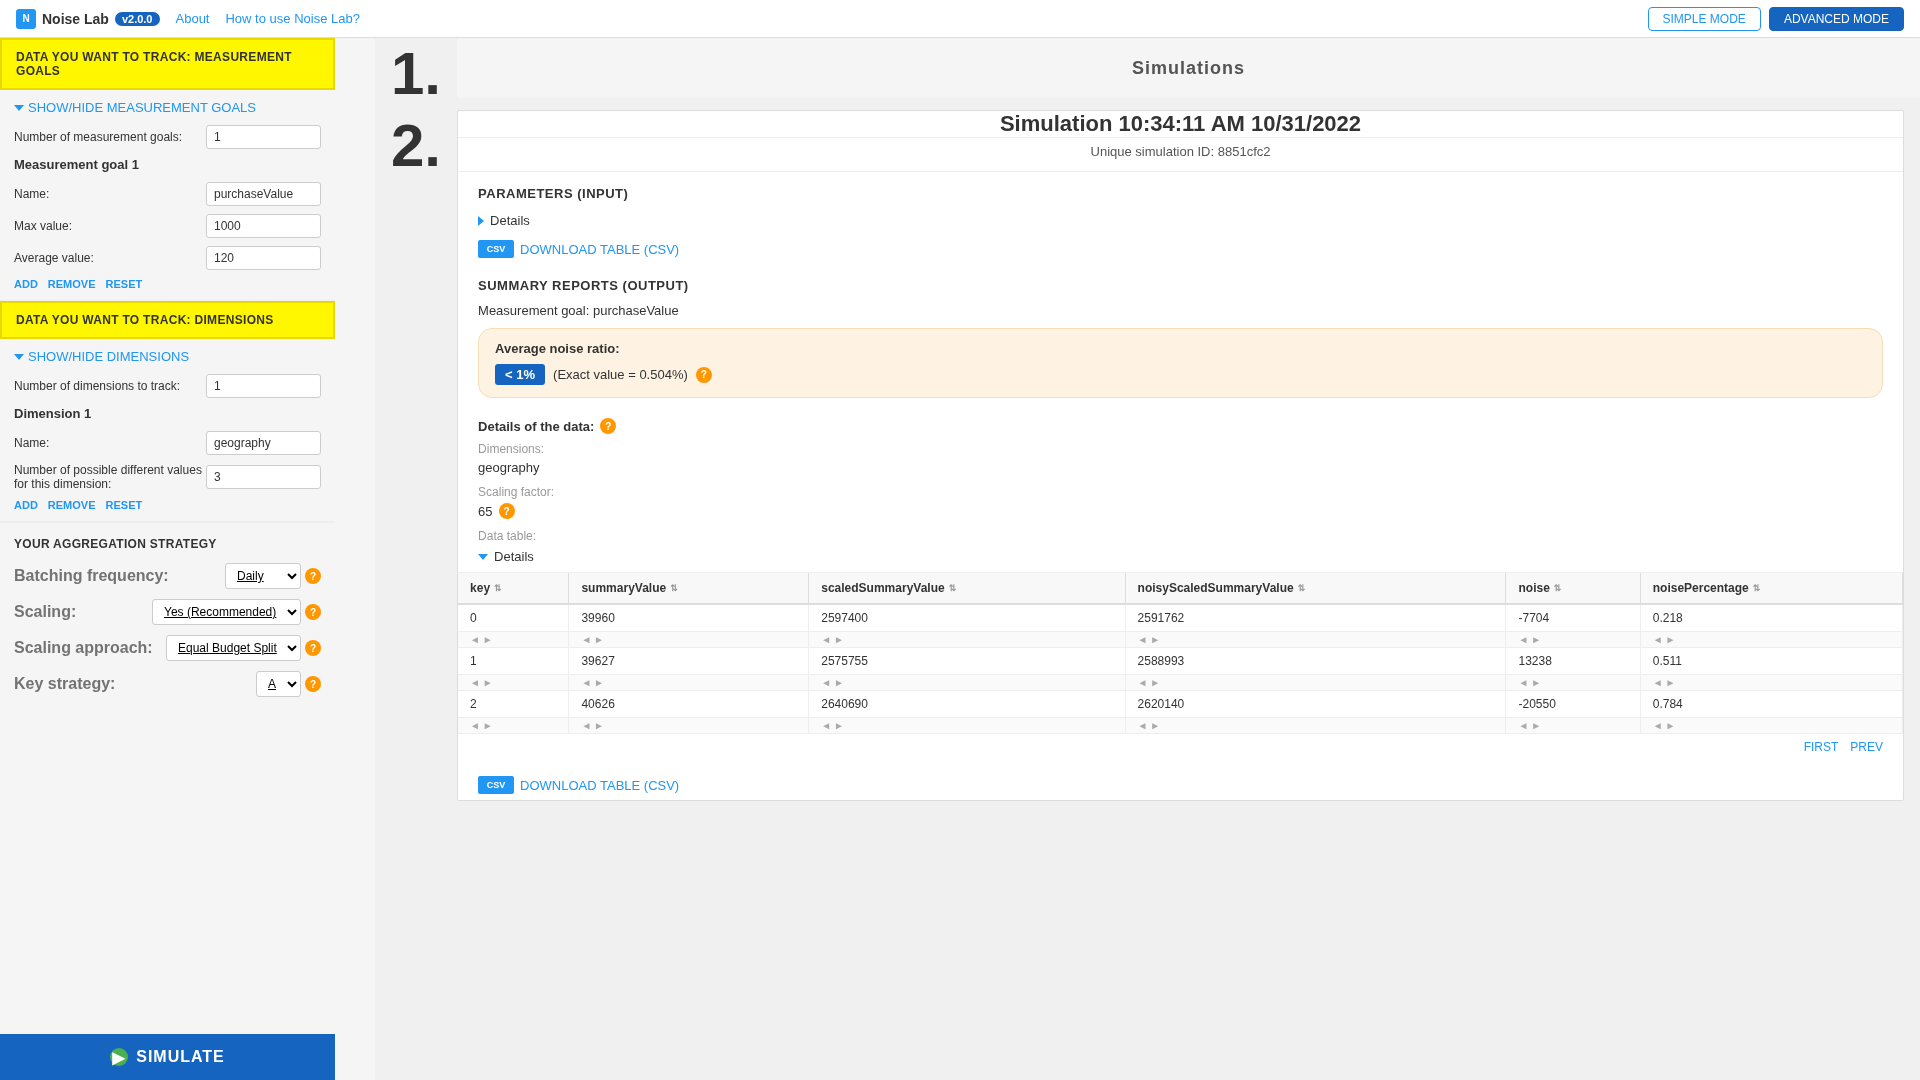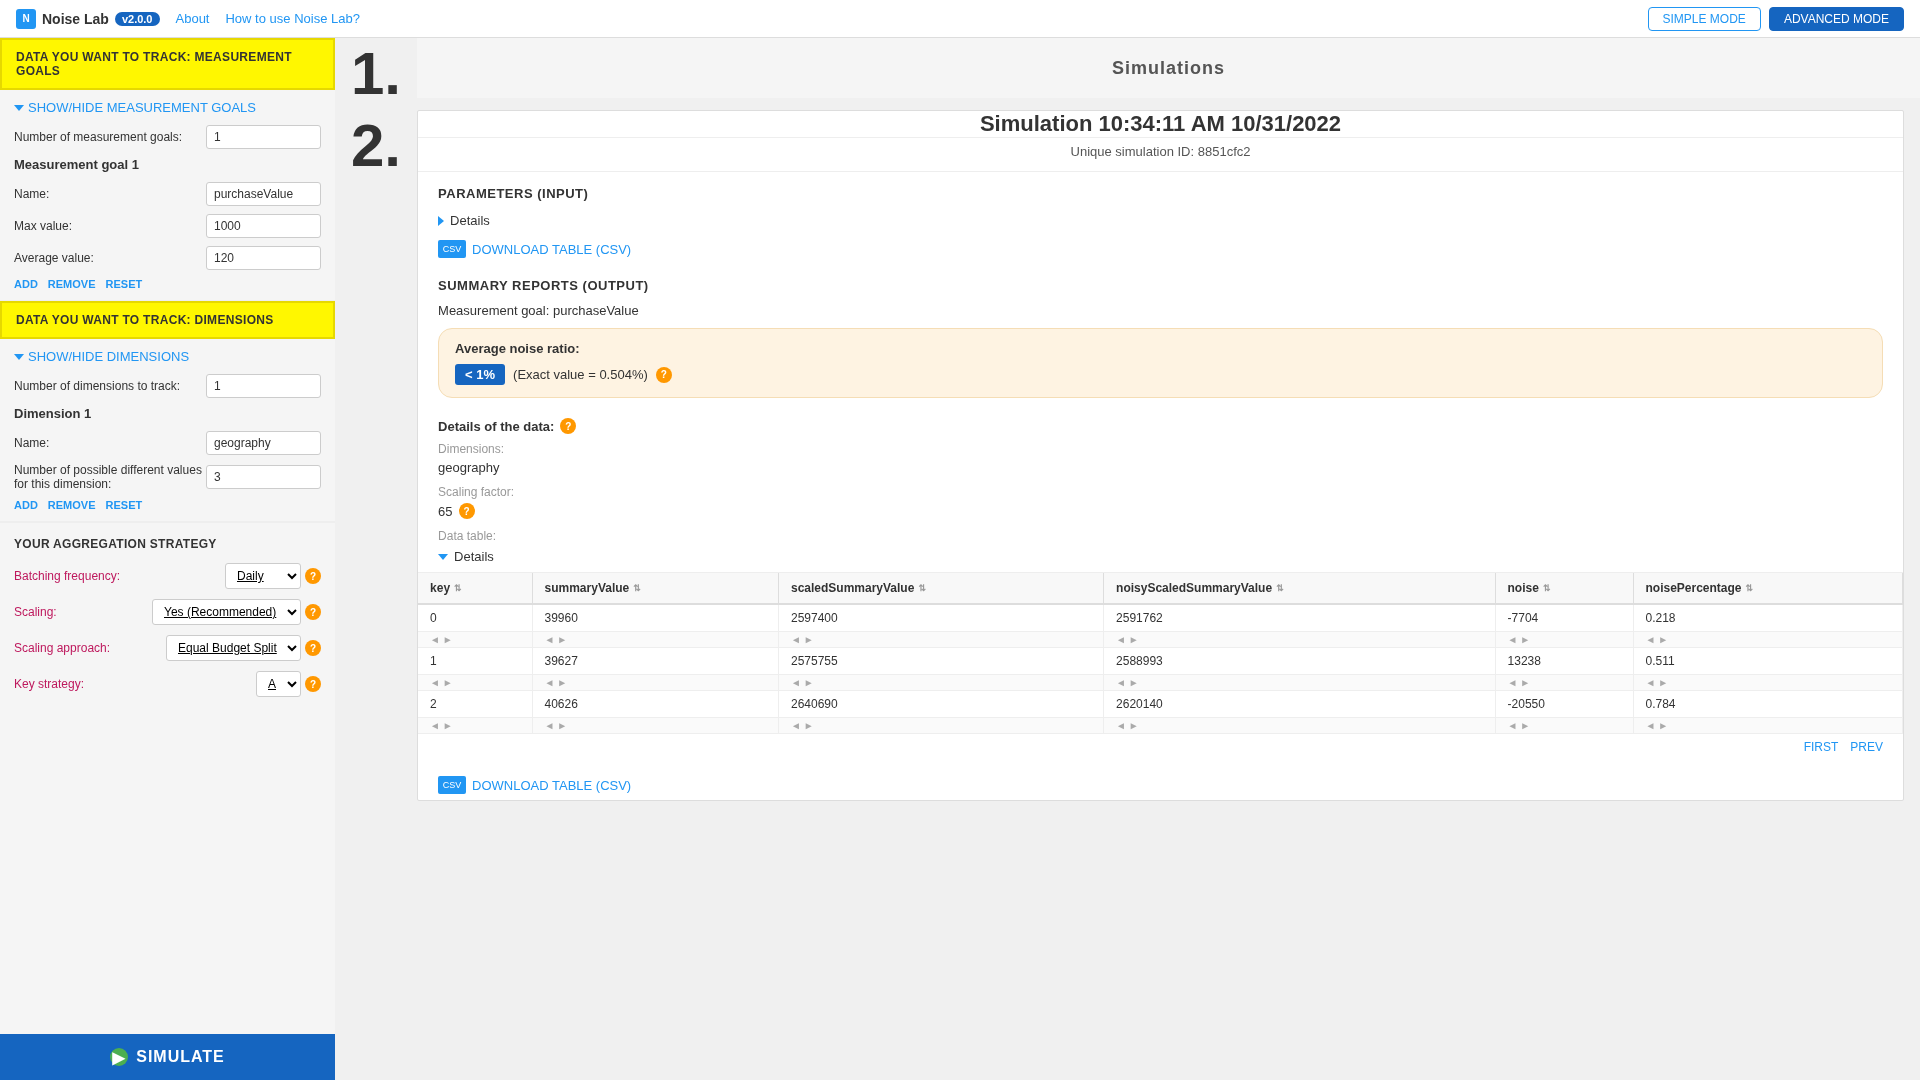--- a/index.html
+++ b/index.html
@@ -11,21 +11,21 @@
     .logo-icon { width: 20px; height: 20px; background: #2196F3; border-radius: 3px; display: flex; align-items: center; justify-content: center; color: white; font-size: 10px; }
     .version-badge { background: #1565C0; color: white; border-radius: 10px; padding: 1px 7px; font-size: 11px; font-weight: bold; }
     .header-links { display: flex; gap: 16px; }
     .header-link { color: #2196F3; text-decoration: none; font-size: 13px; cursor: pointer; }
     .header-right { margin-left: auto; display: flex; gap: 8px; align-items: center; }
     .mode-btn { padding: 4px 14px; border-radius: 4px; border: 1px solid #2196F3; font-size: 12px; cursor: pointer; }
     .mode-btn-inactive { background: #fff; color: #2196F3; }
     .mode-btn-active { background: #1565C0; color: #fff; border-color: #1565C0; }
 
     
-    .main { display: flex; flex: 1; overflow: hidden; }
+    .main { display: flex; flex: 1; overflow: hidden; gap: 40px; }
 
     
     .section-header { background: #fff700; border: 2px solid #e6d800; padding: 10px 14px; font-weight: bold; font-size: 12px; color: #333; letter-spacing: 0.3px; }
 
     .sidebar-section { padding: 10px 14px; border-bottom: 1px solid #eee; }
 
     .toggle-link { color: #2196F3; font-size: 13px; cursor: pointer; display: flex; align-items: center; gap: 4px; margin-bottom: 10px; }
     .triangle-down { width: 0; height: 0; border-left: 5px solid transparent; border-right: 5px solid transparent; border-top: 6px solid #2196F3; display: inline-block; }
     .triangle-right { width: 0; height: 0; border-top: 5px solid transparent; border-bottom: 5px solid transparent; border-left: 6px solid #2196F3; display: inline-block; }
 
@@ -45,21 +45,21 @@
 
     .simulations-panel { background: #fff; border: 1px solid #ddd; margin: 10px 20px; padding: 0; border-radius: 2px; }
 
     .sim-title { text-align: center; font-size: 22px; font-weight: bold; color: #333; border-bottom: 1px solid #eee; }
     .sim-id { text-align: center; color: #555; font-size: 13px; padding: 6px 0 12px; }
 
     .params-header { padding: 14px 20px 6px; font-weight: bold; font-size: 13px; color: #333; letter-spacing: 0.5px; border-top: 1px solid #eee; }
 
     .details-toggle { display: flex; align-items: center; gap: 6px; padding: 6px 20px; cursor: pointer; color: #333; font-size: 13px; }
     .download-btn { display: flex; align-items: center; gap: 6px; padding: 6px 20px; color: #2196F3; font-size: 13px; cursor: pointer; }
-    .csv-icon { width: 28px; height: 18px; background: #2196F3; border-radius: 2px; display: flex; align-items: center; justify-content: center; color: white; font-size: 9px; font-weight: normal; }
+    .csv-icon { width: 36px; height: 18px; background: #2196F3; border-radius: 2px; display: flex; align-items: center; justify-content: center; color: white; font-size: 9px; font-weight: bold; }
 
     .summary-header { padding: 14px 20px 6px; font-weight: bold; font-size: 13px; color: #333; letter-spacing: 0.5px; }
     .measurement-goal { padding: 4px 20px 10px; font-size: 13px; color: #333; }
 
     .noise-ratio-box { background: #fef3e2; border: 1px solid #f5ddb5; margin: 0 20px 14px; padding: 12px 16px; border-radius: 14px; }
     .noise-ratio-label { font-size: 13px; font-weight: bold; margin-bottom: 8px; color: #333; }
     .noise-ratio-value { display: flex; align-items: center; gap: 8px; }
     .noise-badge { background: #1565C0; color: white; padding: 3px 10px; border-radius: 3px; font-size: 13px; font-weight: bold; }
     .noise-exact { font-size: 13px; color: #333; }
     .help-icon { width: 16px; height: 16px; background: #FF9800; border-radius: 50%; display: inline-flex; align-items: center; justify-content: center; color: white; font-size: 10px; font-weight: bold; cursor: pointer; }
@@ -79,21 +79,21 @@
     .data-table td { border-bottom: 1px solid #eee; border-right: 1px solid #eee; padding: 6px 12px; color: #333; }
     .data-table tr:nth-child(even) td { background: #fafafa; }
     .col-sort { display: flex; align-items: center; gap: 4px; }
     .sort-icon { font-size: 9px; color: #999; }
 
     
     .agg-section { padding: 14px; border-top: 1px solid #eee; }
     .agg-title { font-weight: bold; font-size: 12px; color: #333; margin-bottom: 12px; letter-spacing: 0.3px; }
 
     .agg-row { display: flex; align-items: center; margin-bottom: 10px; }
-    .agg-label { flex: 1; font-size: 12px; color: #be185d; }
+    .agg-label { flex: 1; font-size: 16px; color: #737373; font-weight: bold; }
     .agg-select { border: 1px solid #ccc; border-radius: 3px; padding: 4px 7px; font-size: 12px; background: #fff; text-decoration: underline; }
     .left-panel { width: 335px; flex-shrink: 0; display: flex; overflow: hidden; }
     .sidebar-inner { flex: 1; overflow-y: auto; display: flex; flex-direction: column; }
 
     .right-panel { flex: 1; overflow-y: auto; background: #f0f0f0; }
 
     .page-wrap { display: flex; flex-direction: column; height: 1080px; width: 1920px; }
 
     .nav-row { display: flex; justify-content: flex-end; padding: 6px 20px; font-size: 12px; color: #2196F3; cursor: pointer; }
 

